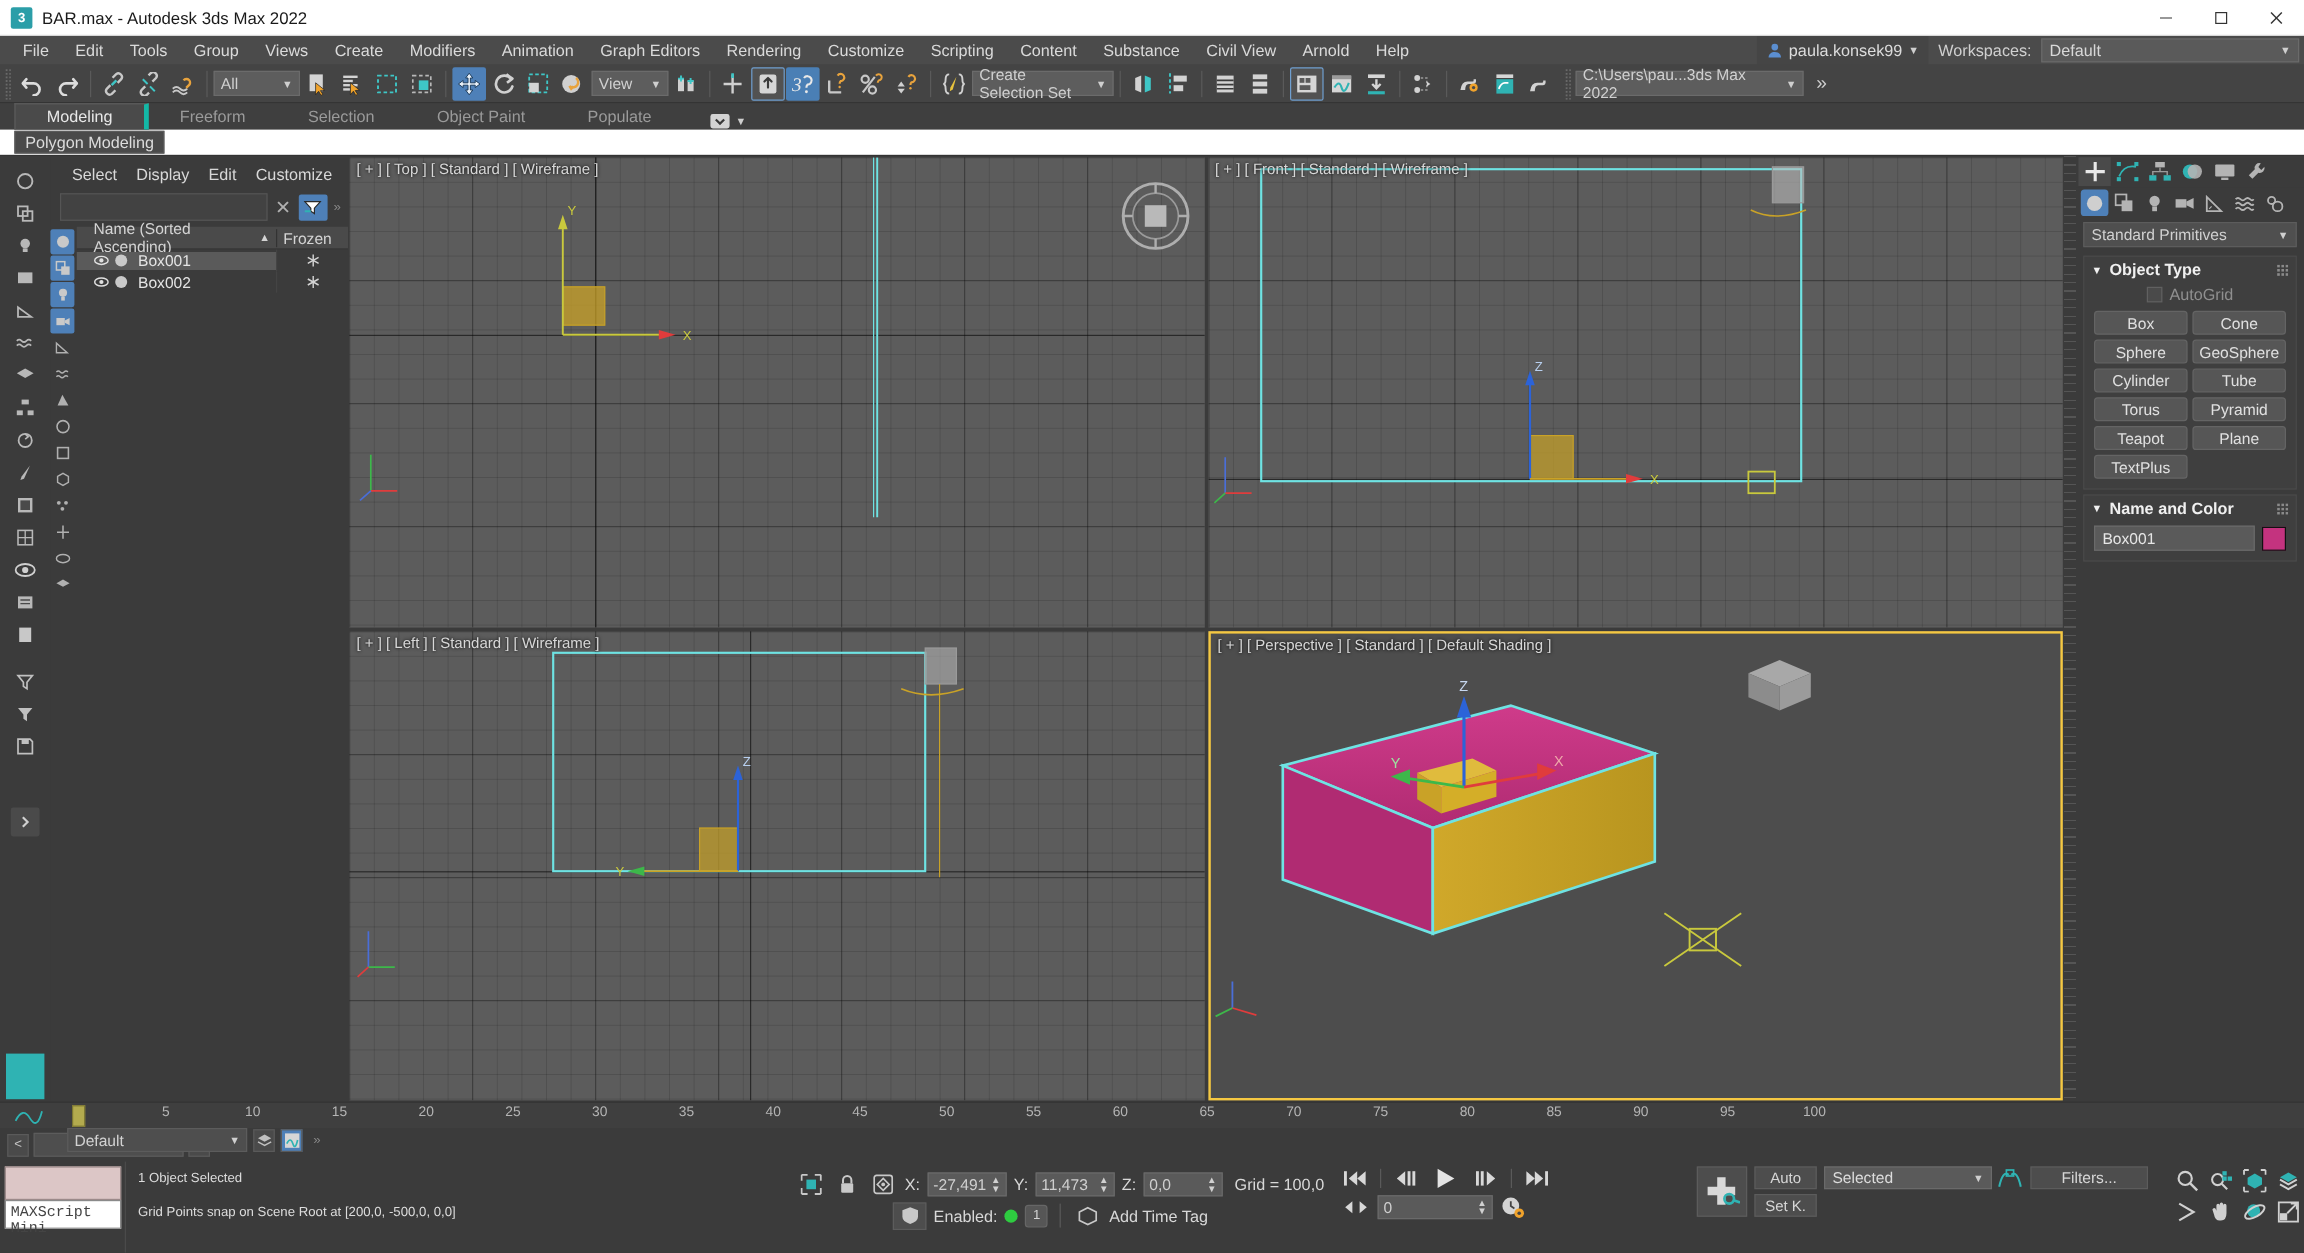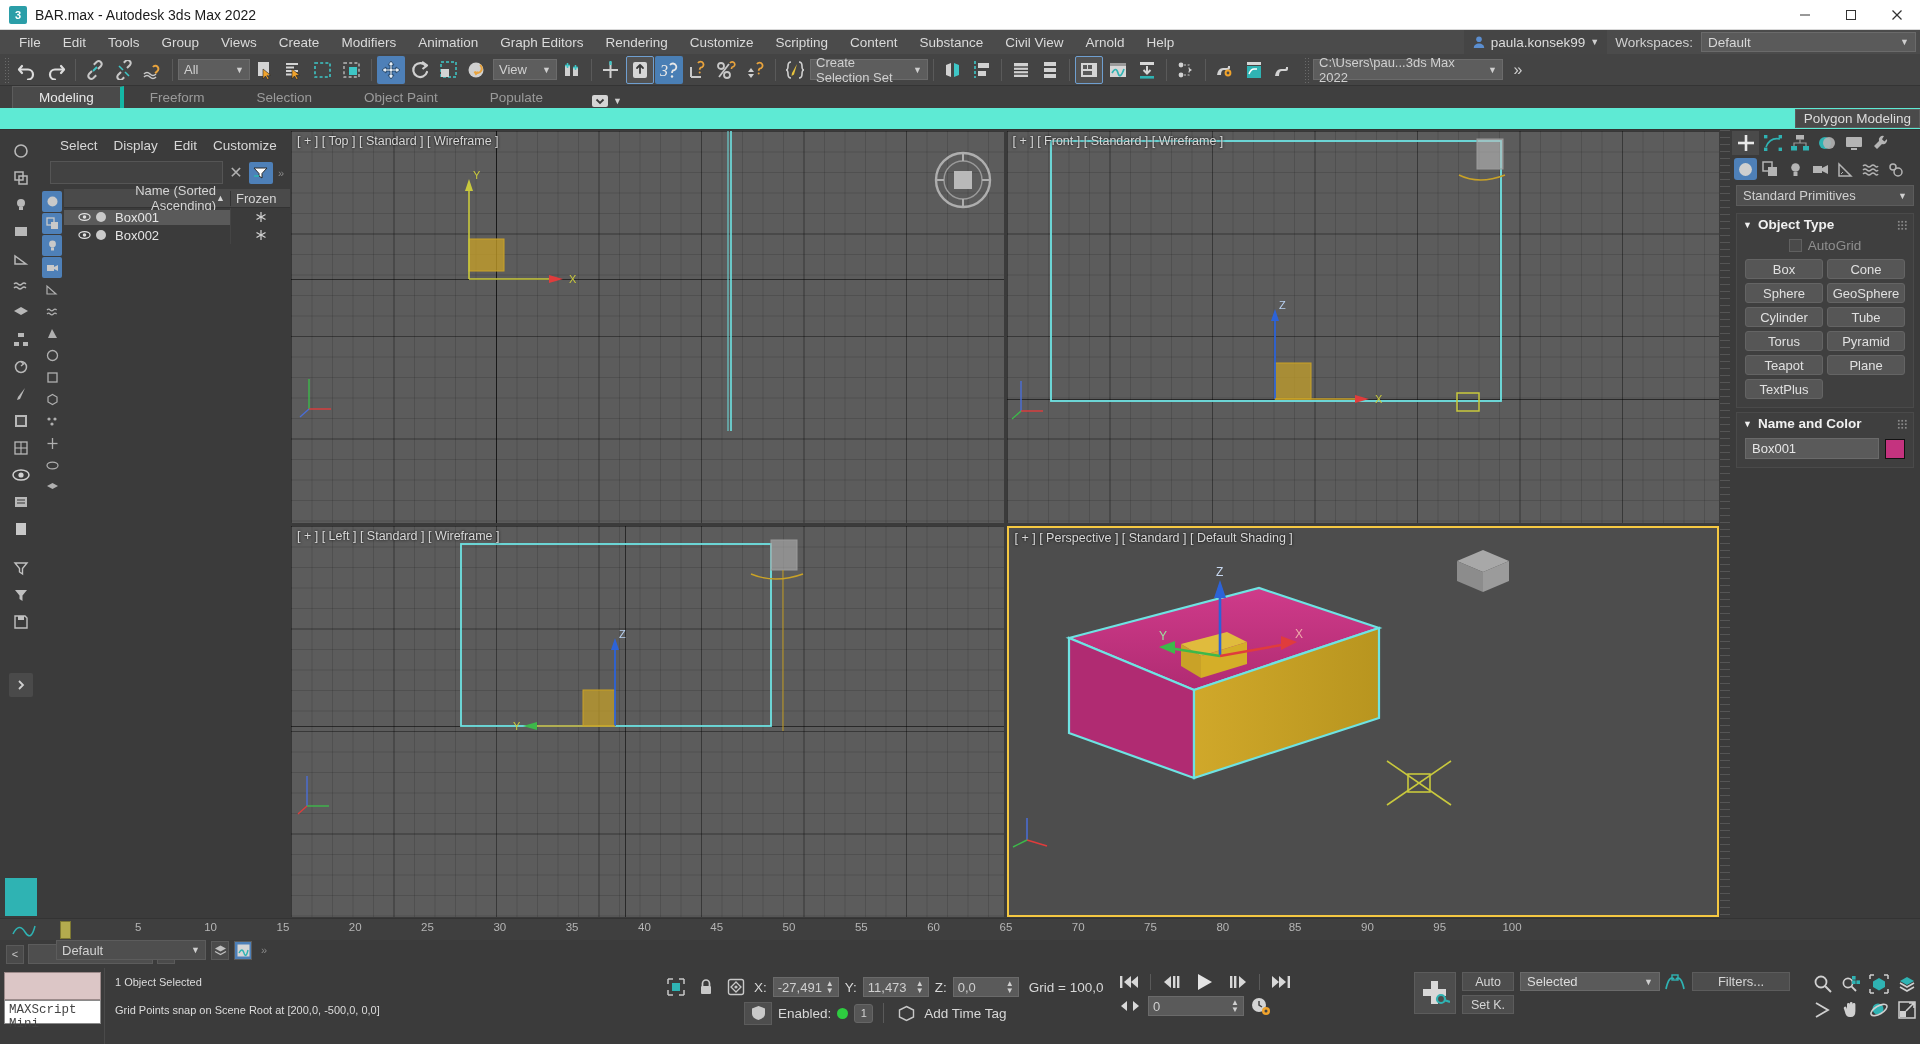--- a/index.html
+++ b/index.html
@@ -78,21 +78,21 @@
   
   .ribbon { height: 44px; background: #3f3f3f; border-bottom: 1px solid #333; }
   .ribbon-tabs { display: flex; height: 22px; align-items: flex-end; padding-left: 12px; }
   .rib-tab {
     padding: 2px 26px; font-size: 13.5px; color: #9a9a9a; height: 22px;
     display: flex; align-items: center;
   }
   .rib-tab.active { background: #4a4a4a; color: #e8e8e8; border-top: 1px solid #5c5c5c;
     border-left: 1px solid #5c5c5c; border-right: 4px solid #14b8a6; }
   .rib-extra { display: flex; align-items: center; gap: 4px; padding-left: 22px; }
-  .ribbon-sub { height: 21px; display: flex; align-items: center; padding-left: 12px; background:#5eead4;justify-content:flex-end; }
+  .ribbon-sub { height: 21px; display: flex; align-items: center; padding-left: 12px; background:#ffffff; }
   .rib-panel {
     background: #4a4a4a; border: 1px solid #5a5a5a; padding: 1px 8px; font-size: 13.5px;
     color: #dcdcdc;
   }
 
   
   .workspace { position: absolute; left: 0; top: 130px; right: 0; bottom: 126px; display: flex; }
 
   
   .leftrail {
@@ -117,21 +117,21 @@
   .exp-body { display: flex; flex: 1; }
   .exp-iconcol { width: 22px; display: flex; flex-direction: column; padding-top: 2px; gap: 1px; }
   .expi { width: 20px; height: 21px; display: flex; align-items: center; justify-content: center;
     background: #4e80b8; border-radius: 2px; }
   .expi.plain { background: transparent; }
   .exp-table { flex: 1; }
   .exp-head {
     display: flex; height: 19px; background: #4a4a4a; border-bottom: 1px solid #333;
     font-size: 13px; align-items: center;
   }
-  .exp-head .c1 { flex: 1; padding-left: 14px; display: flex; align-items: center; text-align: right; }
+  .exp-head .c1 { flex: 1; padding-left: 14px; display: flex; align-items: center; }
   .exp-head .c2 { width: 60px; border-left: 1px solid #333; padding-left: 5px; }
   .exp-row { display: flex; height: 18px; align-items: center; font-size: 13px; }
   .exp-row .c1 { flex: 1; display: flex; align-items: center; gap: 5px; padding-left: 14px; }
   .exp-row .c2 { width: 60px; display: flex; align-items: center; justify-content: center;
     border-left: 1px solid #444; height: 18px; }
   .exp-row.selected .c1 { background: #5a5a5a; }
   .eye { width: 13px; height: 10px; }
   .dot { width: 10px; height: 10px; border-radius: 50%; background: #c9c9c9; }
   .nm { color: #e4e4e4; padding-left: 4px; }
 

